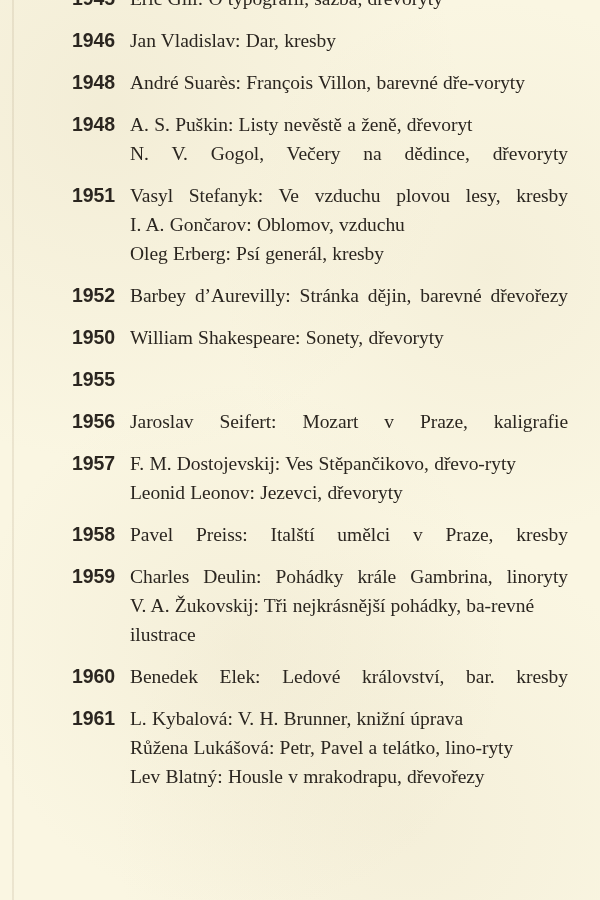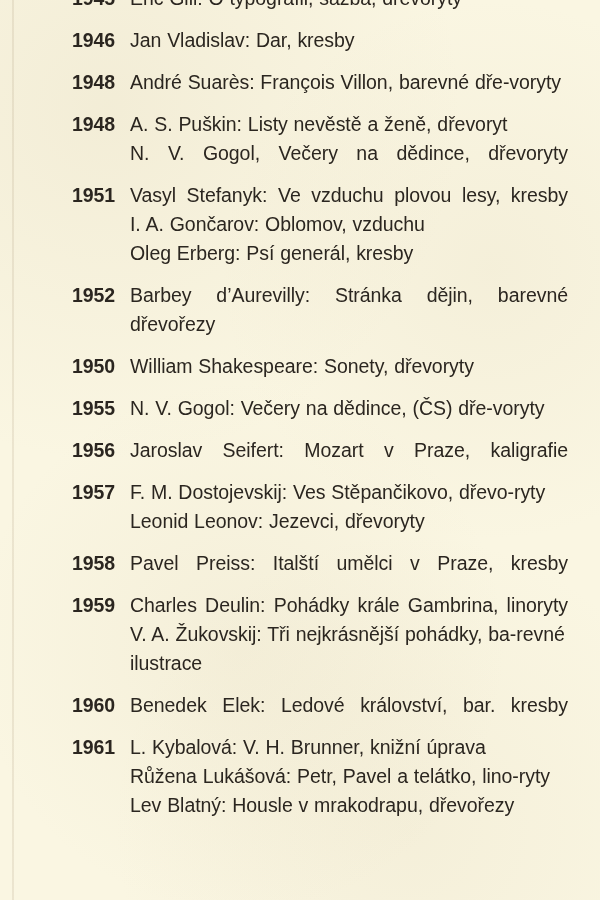--- a/index.html
+++ b/index.html
@@ -63,20 +63,21 @@
     font-weight: 700;
     letter-spacing: -0.1px;
     white-space: nowrap;
   }
 
   .entry-works {
     flex: 1 1 auto;
     width: 448px;
     padding-right: 32px;
     box-sizing: border-box;
+    font-family: Liberation Serif, serif;
   }
 
   .work {
     font-size: 19.5px;
     line-height: 29px;
     letter-spacing: -0.05px;
     word-spacing: 0.5px;
   }
   .work.justify-all {
     text-align: justify;
@@ -130,23 +131,20 @@
       </div>
     </div>
     <div class="entry">
       <div class="entry-year">1950</div>
       <div class="entry-works">
         <div class="work">William Shakespeare: Sonety, dřevoryty</div>
       </div>
     </div>
     <div class="entry">
       <div class="entry-year">1955</div>
-      <div class="entry-works">
-        <div class="work">N. V. Gogol: Večery na dědince, (ČS) dře-voryty</div>
-      </div>
     </div>
     <div class="entry">
       <div class="entry-year">1956</div>
       <div class="entry-works">
         <div class="work justify-all">Jaroslav Seifert: Mozart v Praze, kaligrafie</div>
       </div>
     </div>
     <div class="entry">
       <div class="entry-year">1957</div>
       <div class="entry-works">

